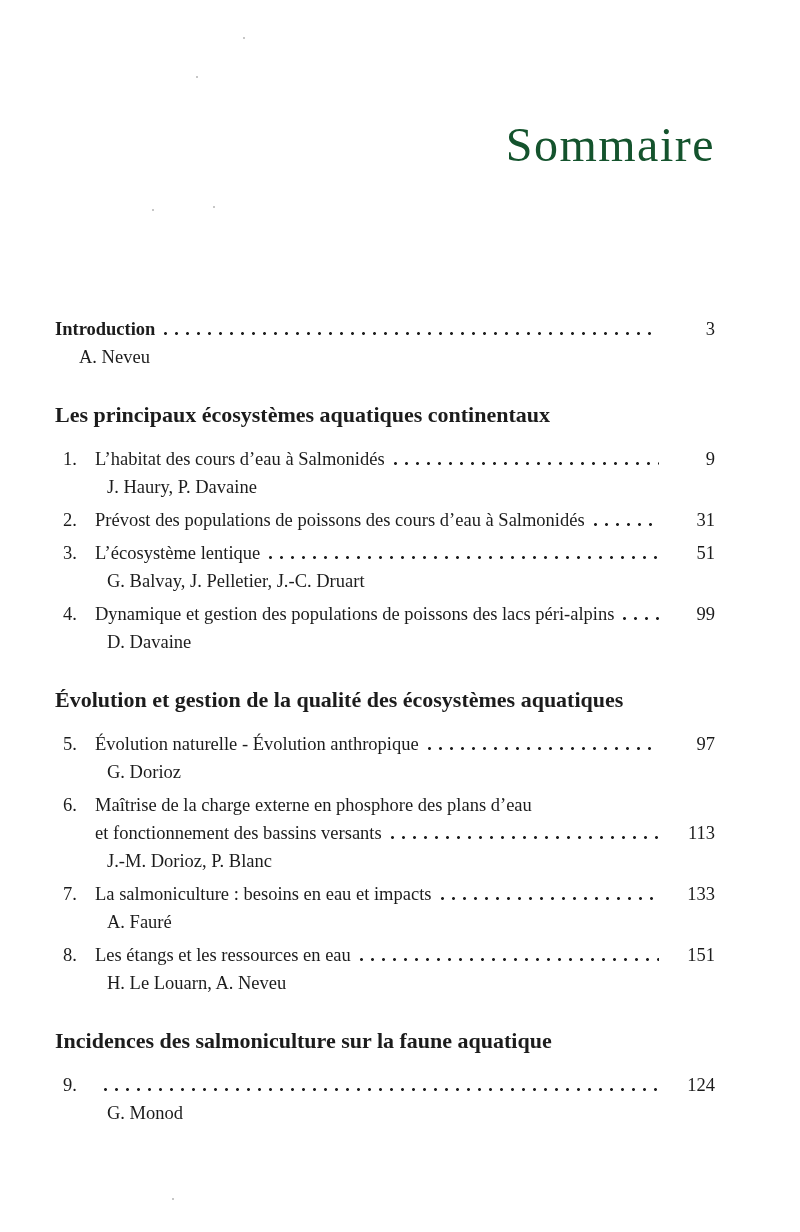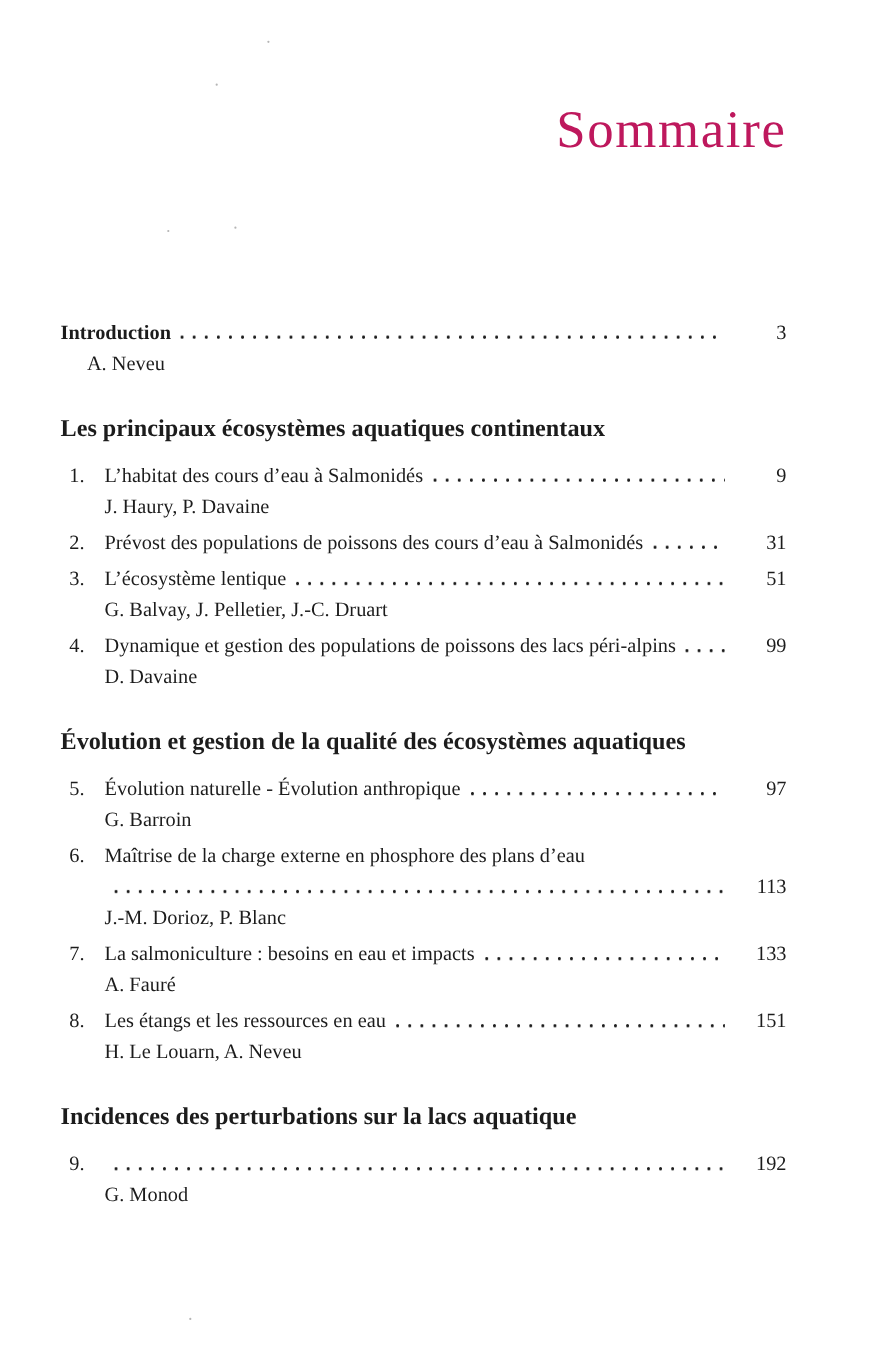--- a/index.html
+++ b/index.html
@@ -15,27 +15,27 @@
     overflow: hidden;
     box-sizing: border-box;
     padding: 0 85px 0 55px;
     font-family: "Liberation Serif", "DejaVu Serif", serif;
     color: #1c1c1c;
     font-size: 18.5px;
     line-height: 28px;
   }
   .doc-title {
     margin: 0;
-    padding-top: 91px;
+    padding-top: 117px;
     text-align: right;
     font-size: 48px;
     line-height: 56px;
     font-weight: 400;
     letter-spacing: 1.5px;
-    color: #be185d;
+    color: #14532d;
   }
   .intro-entry {
     margin-top: 142px;
   }
   .entry-line {
     display: flex;
     align-items: baseline;
   }
   .bold { font-weight: bold; }
   .leader {
@@ -71,21 +71,21 @@
   }
   .toc-item .num {
     flex: 0 0 auto;
     width: 32px;
   }
   .toc-item .line-text {
     flex: 0 1 auto;
     white-space: nowrap;
   }
   .toc-item .authors {
-    margin-left: 32px;
+    margin-left: 44px;
   }
   .speck {
     position: absolute;
     border-radius: 50%;
     background: #b5b5b5;
   }
 </style>
 </head>
 <body>
 
@@ -160,31 +160,32 @@
     <div class="toc-items">
   <div class="toc-item">
     <div class="item-lines">
               <div class="entry-line">
                 <span class="num">5.</span>
                 <span class="line-text">Évolution naturelle - Évolution anthropique</span>
                 <span class="leader"></span>
                 <span class="page-num">97</span>
               </div>
             </div>
-    <div class="authors">G. Barroin</div>
+    <div class="authors">G. Dorioz</div>
   </div>
 
   <div class="toc-item">
     <div class="item-lines">
               <div class="entry-line">
                 <span class="num">6.</span>
                 <span class="line-text">Maîtrise de la charge externe en phosphore des plans d’eau</span>
               </div>
               <div class="entry-line">
                 <span class="num"></span>
+                <span class="line-text">et fonctionnement des bassins versants</span>
                 <span class="leader"></span>
                 <span class="page-num">113</span>
               </div>
             </div>
     <div class="authors">J.-M. Dorioz, P. Blanc</div>
   </div>
 
   <div class="toc-item">
     <div class="item-lines">
               <div class="entry-line">
@@ -205,28 +206,28 @@
                 <span class="leader"></span>
                 <span class="page-num">151</span>
               </div>
             </div>
     <div class="authors">H. Le Louarn, A. Neveu</div>
   </div>
 </div>
   </section>
 
   <section class="toc-section">
-    <h2 class="section-heading">Incidences des perturbations sur la lacs aquatique</h2>
+    <h2 class="section-heading">Incidences des salmoniculture sur la faune aquatique</h2>
     <div class="toc-items">
   <div class="toc-item">
     <div class="item-lines">
               <div class="entry-line">
                 <span class="num">9.</span>
                 <span class="leader"></span>
-                <span class="page-num">192</span>
+                <span class="page-num">124</span>
               </div>
             </div>
     <div class="authors">G. Monod</div>
   </div>
 </div>
   </section>
 </div>
 
   <div class="speck" style="left:243px; top:37px; width:2px; height:2px;"></div>
   <div class="speck" style="left:196px; top:76px; width:2px; height:2px;"></div>

